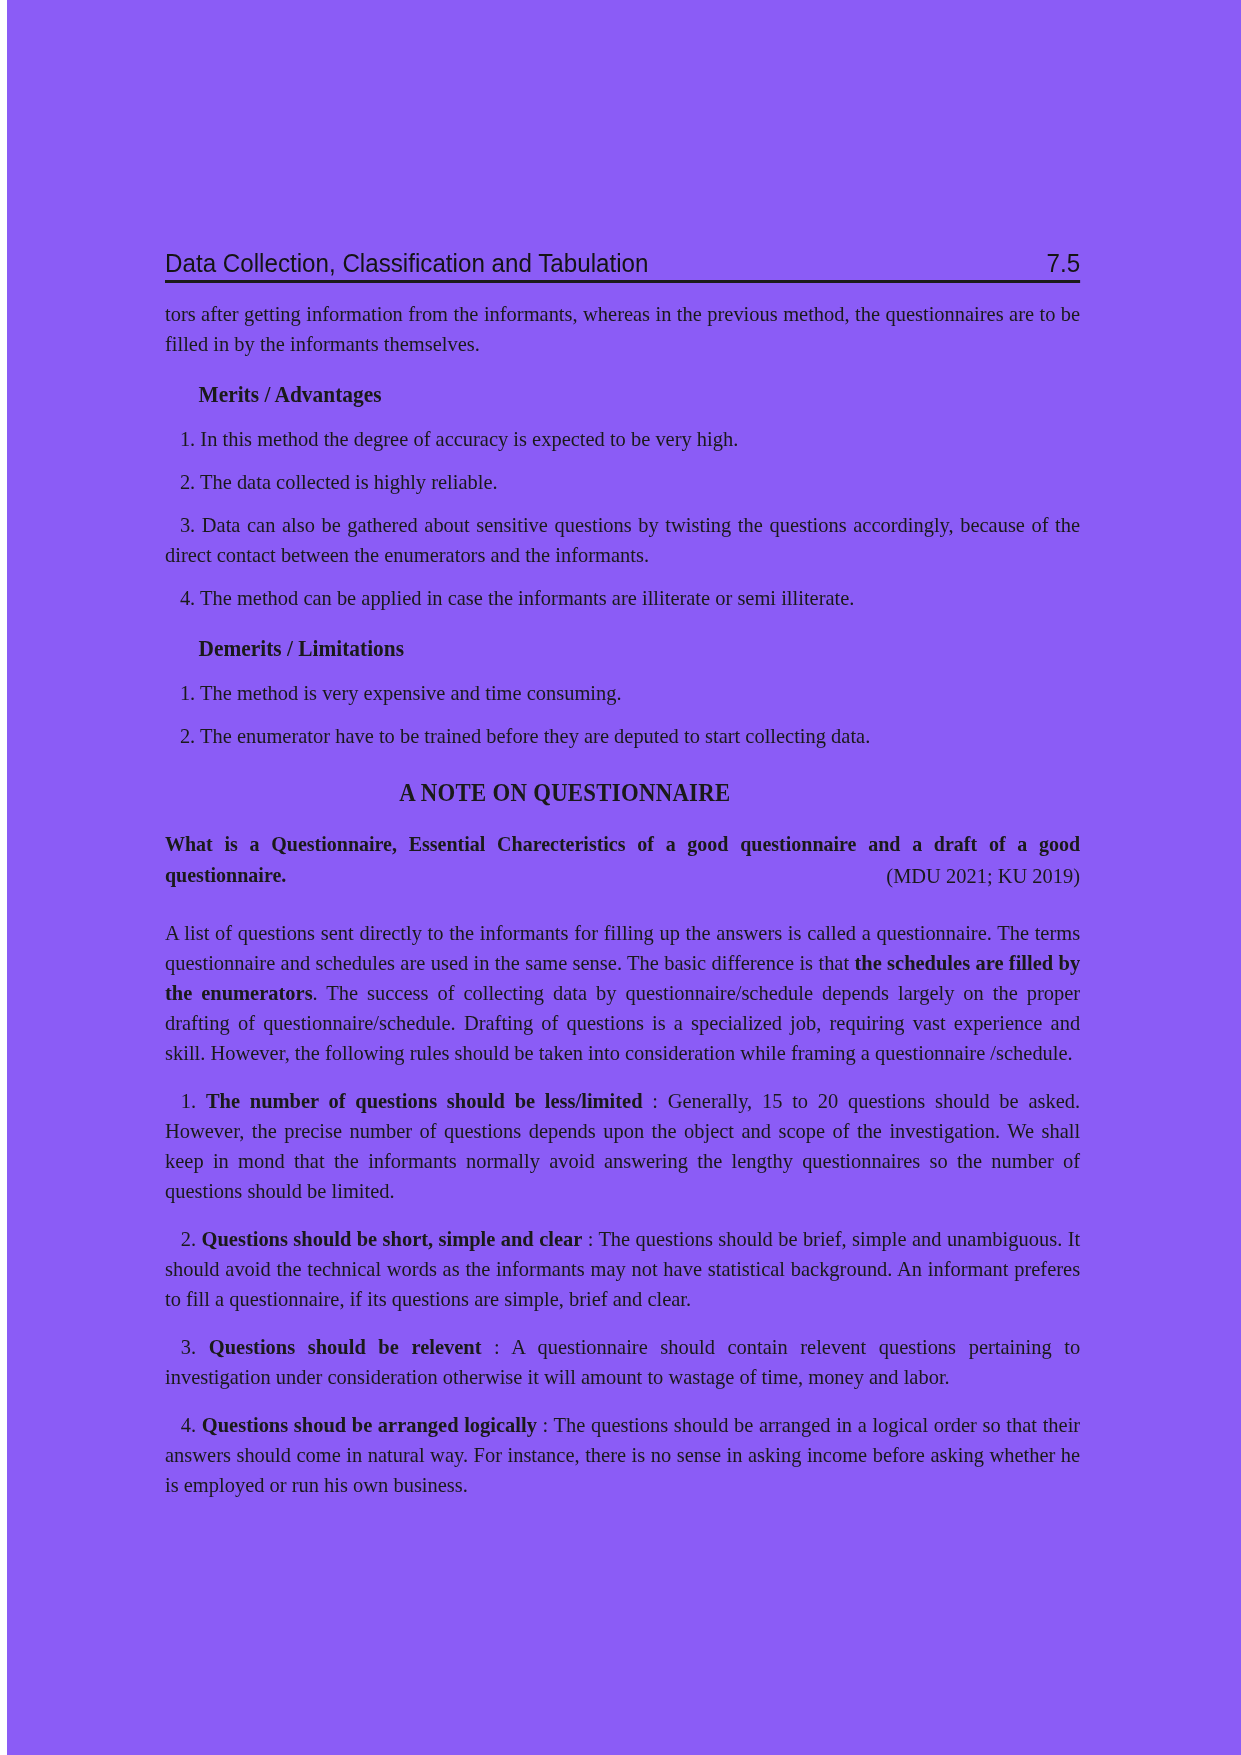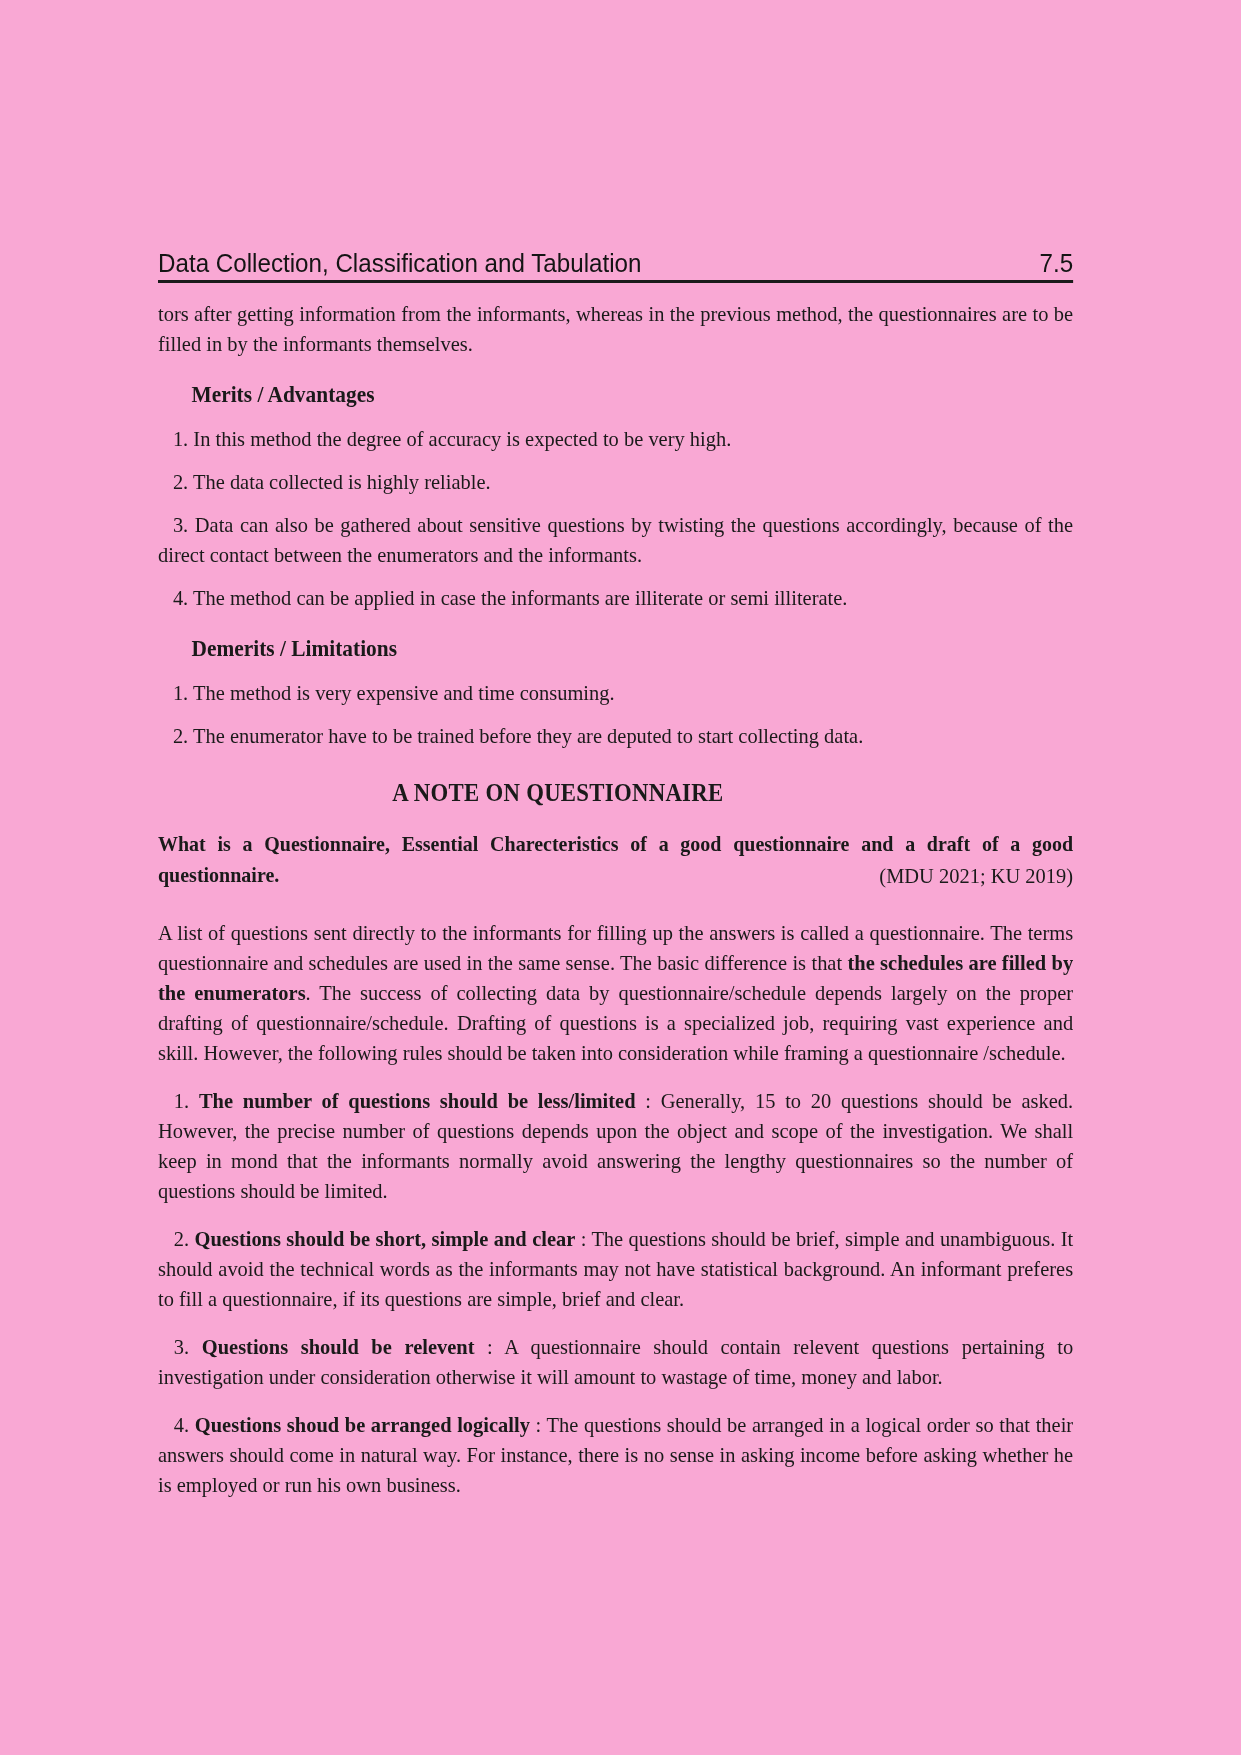--- a/index.html
+++ b/index.html
@@ -8,21 +8,22 @@
     width: 1241px;
     height: 1755px;
     position: relative;
     font-family: "Liberation Serif", serif;
     color: #1a1a1a;
     overflow: hidden;
   }
   .page {
     position: absolute;
     inset: 0;
-    background: #f9a8d4;
+    background: #8b5cf6;
+    margin-left: 7px;
   }
   
   .content {
     position: absolute;
     left: 158px;
     top: 0;
     width: 984px;
     transform: scaleX(0.93);
     transform-origin: top left;
   }

